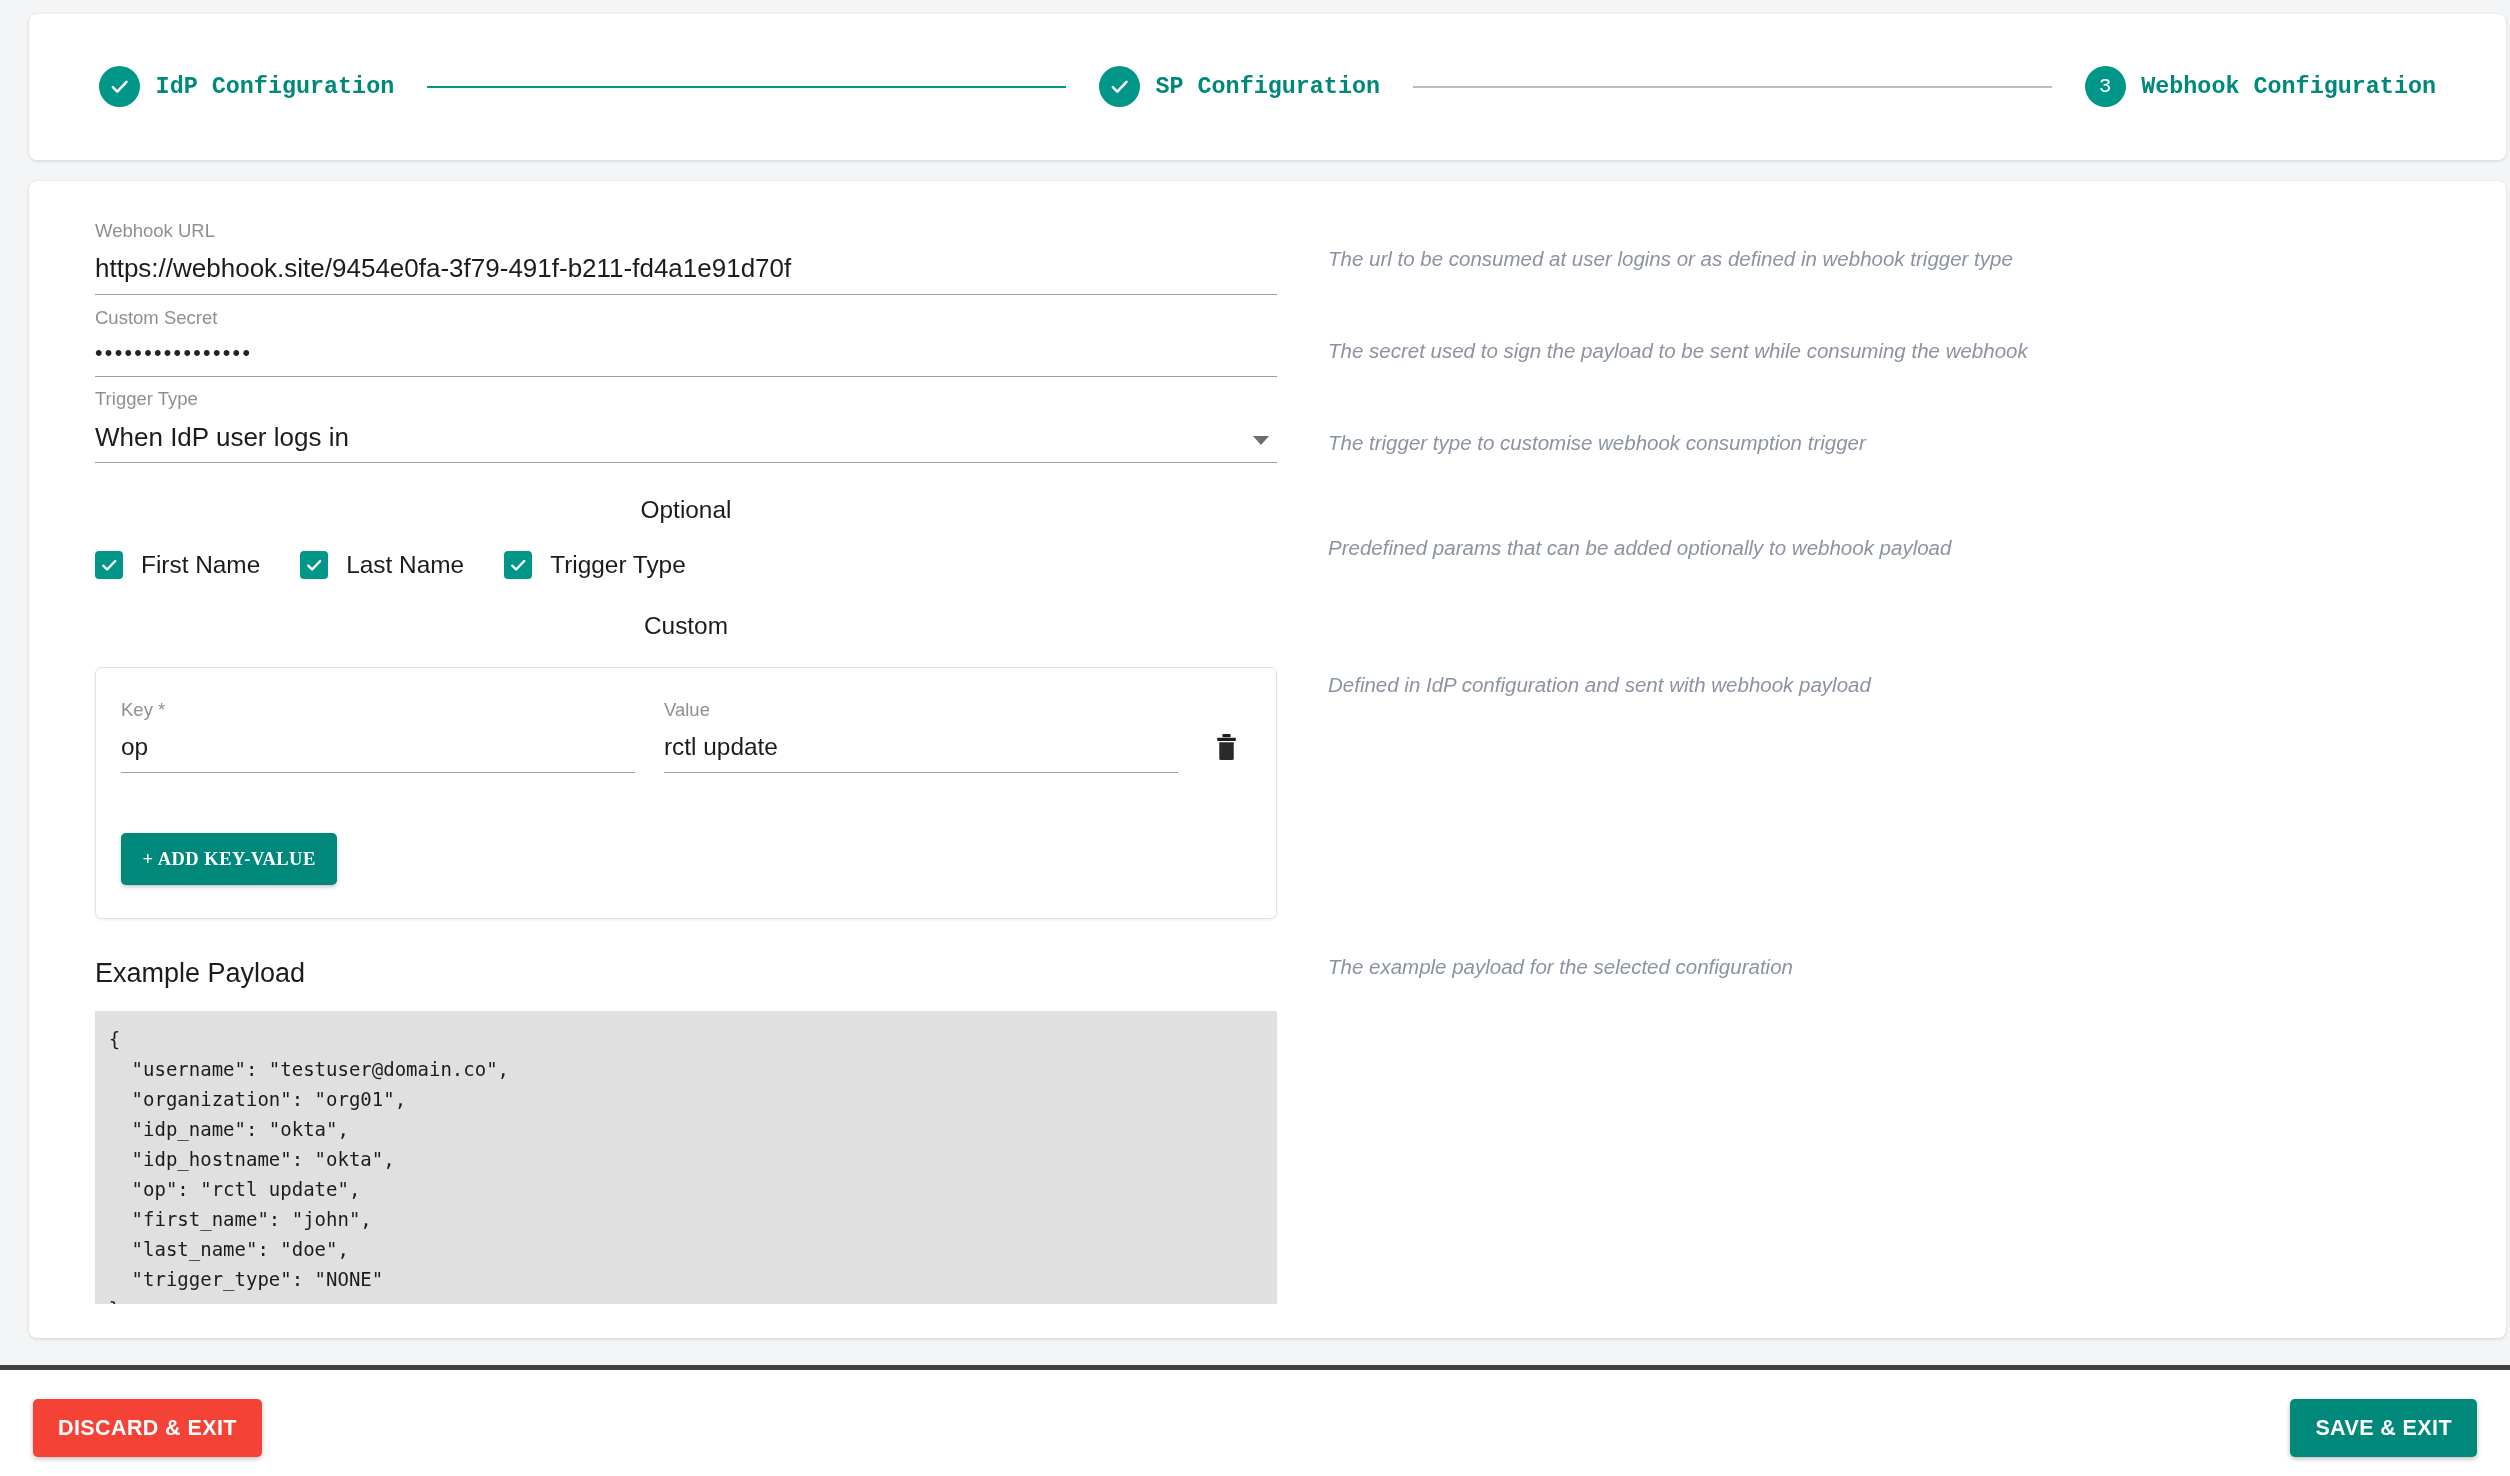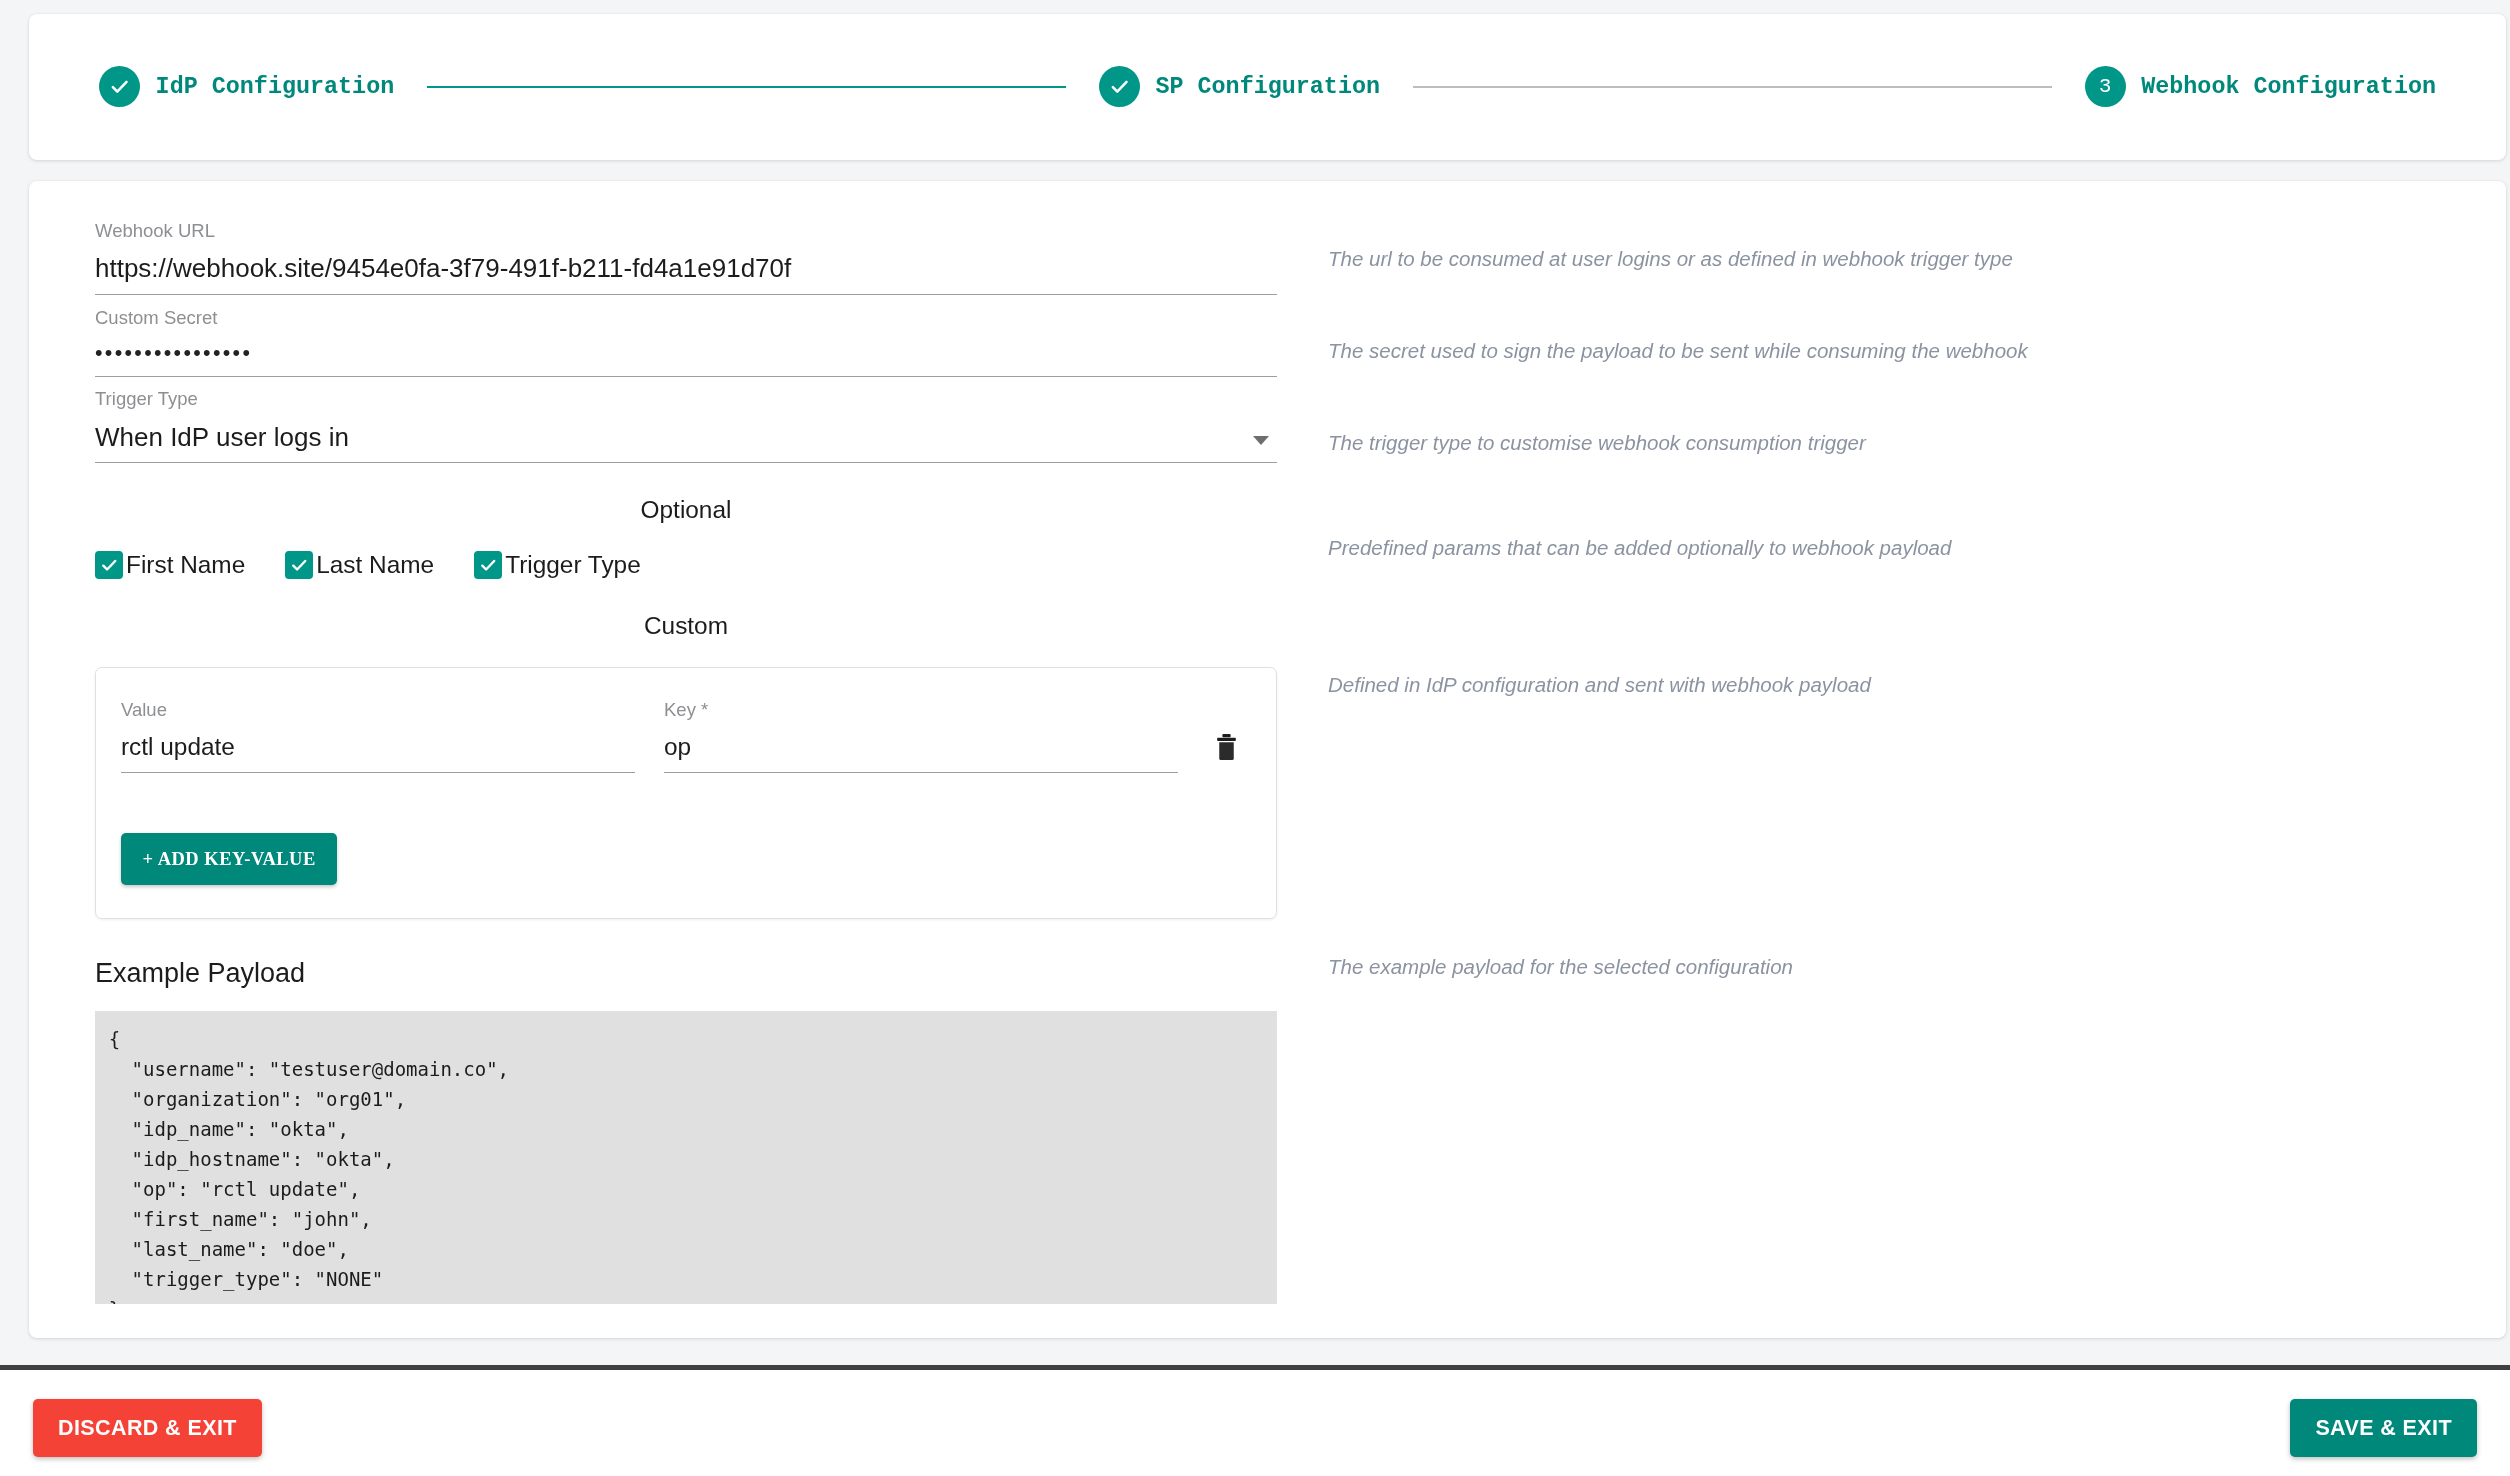--- a/index.html
+++ b/index.html
@@ -119,21 +119,21 @@
     margin-top: 33px;
     margin-bottom: 27px;
     text-align: center;
   }
 
   
   .checkbox-row { display: flex; align-items: center; gap: 17.6px; }
   .checkbox-item {
     display: flex;
     align-items: flex-end;
-    gap: 3px;
+    gap: 18px;
     margin-right: 22.4px;
     cursor: pointer;
   }
   .checkbox {
     width: 28px; height: 28px;
     border-radius: 3.9px;
     background: #009688;
     display: flex;
     align-items: center;
     justify-content: center;
@@ -354,27 +354,27 @@
           <span class="checkbox-label">Trigger Type</span>
         </label>
 
       </div>
 
       <div class="section-title">Custom</div>
       <div class="kv-card">
         <div class="kv-row">
 
           <div class="kv-field">
+            <div class="kv-label">Key *</div>
+            <div class="kv-value">op</div>
+          </div>
+
+          <div class="kv-field">
             <div class="kv-label">Value</div>
             <div class="kv-value">rctl update</div>
-          </div>
-
-          <div class="kv-field">
-            <div class="kv-label">Key *</div>
-            <div class="kv-value">op</div>
           </div>
 
           <div class="trash-btn">
             <svg width="25" height="29" viewBox="0 0 24 28">
               <rect x="8" y="1" width="8" height="3.2" rx="1" fill="#1c1c1c"></rect>
               <rect x="3" y="4.6" width="18" height="3.2" rx="0.8" fill="#1c1c1c"></rect>
               <path d="M5 9 H19 V24.5 A1.5 1.5 0 0 1 17.5 26 H6.5 A1.5 1.5 0 0 1 5 24.5 Z" fill="#2b2b2b"></path>
             </svg>
           </div>
 

